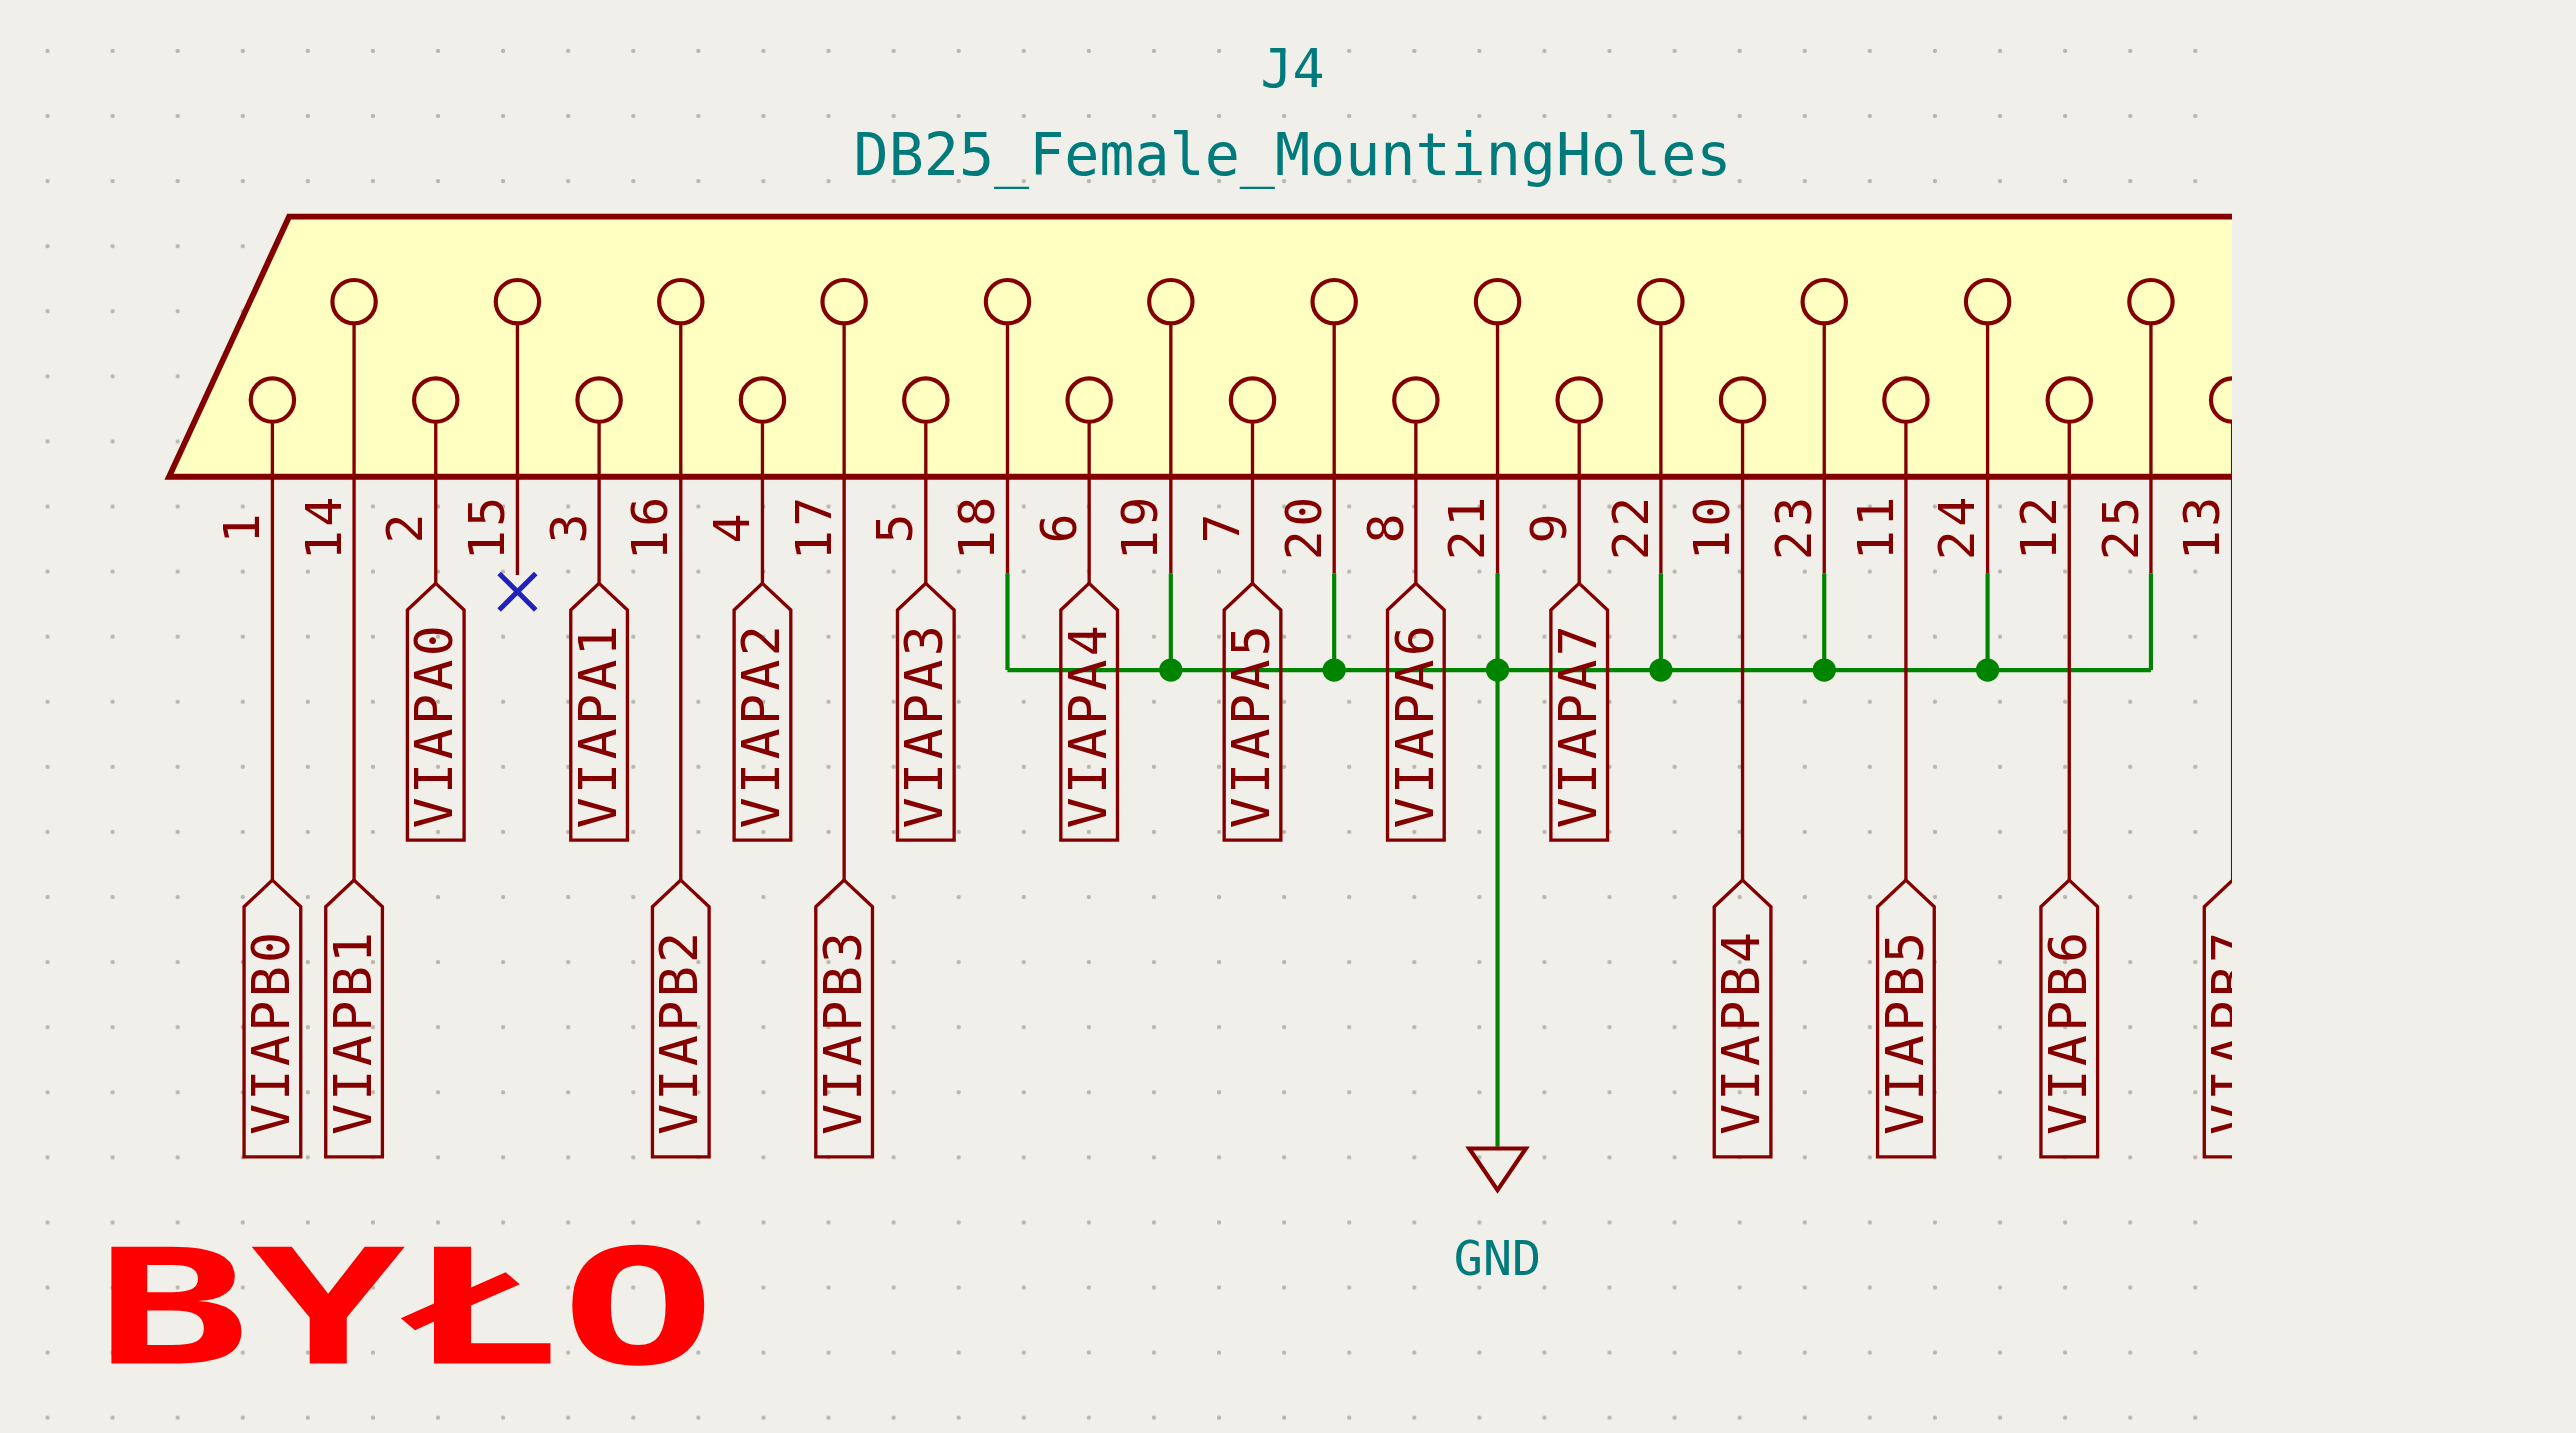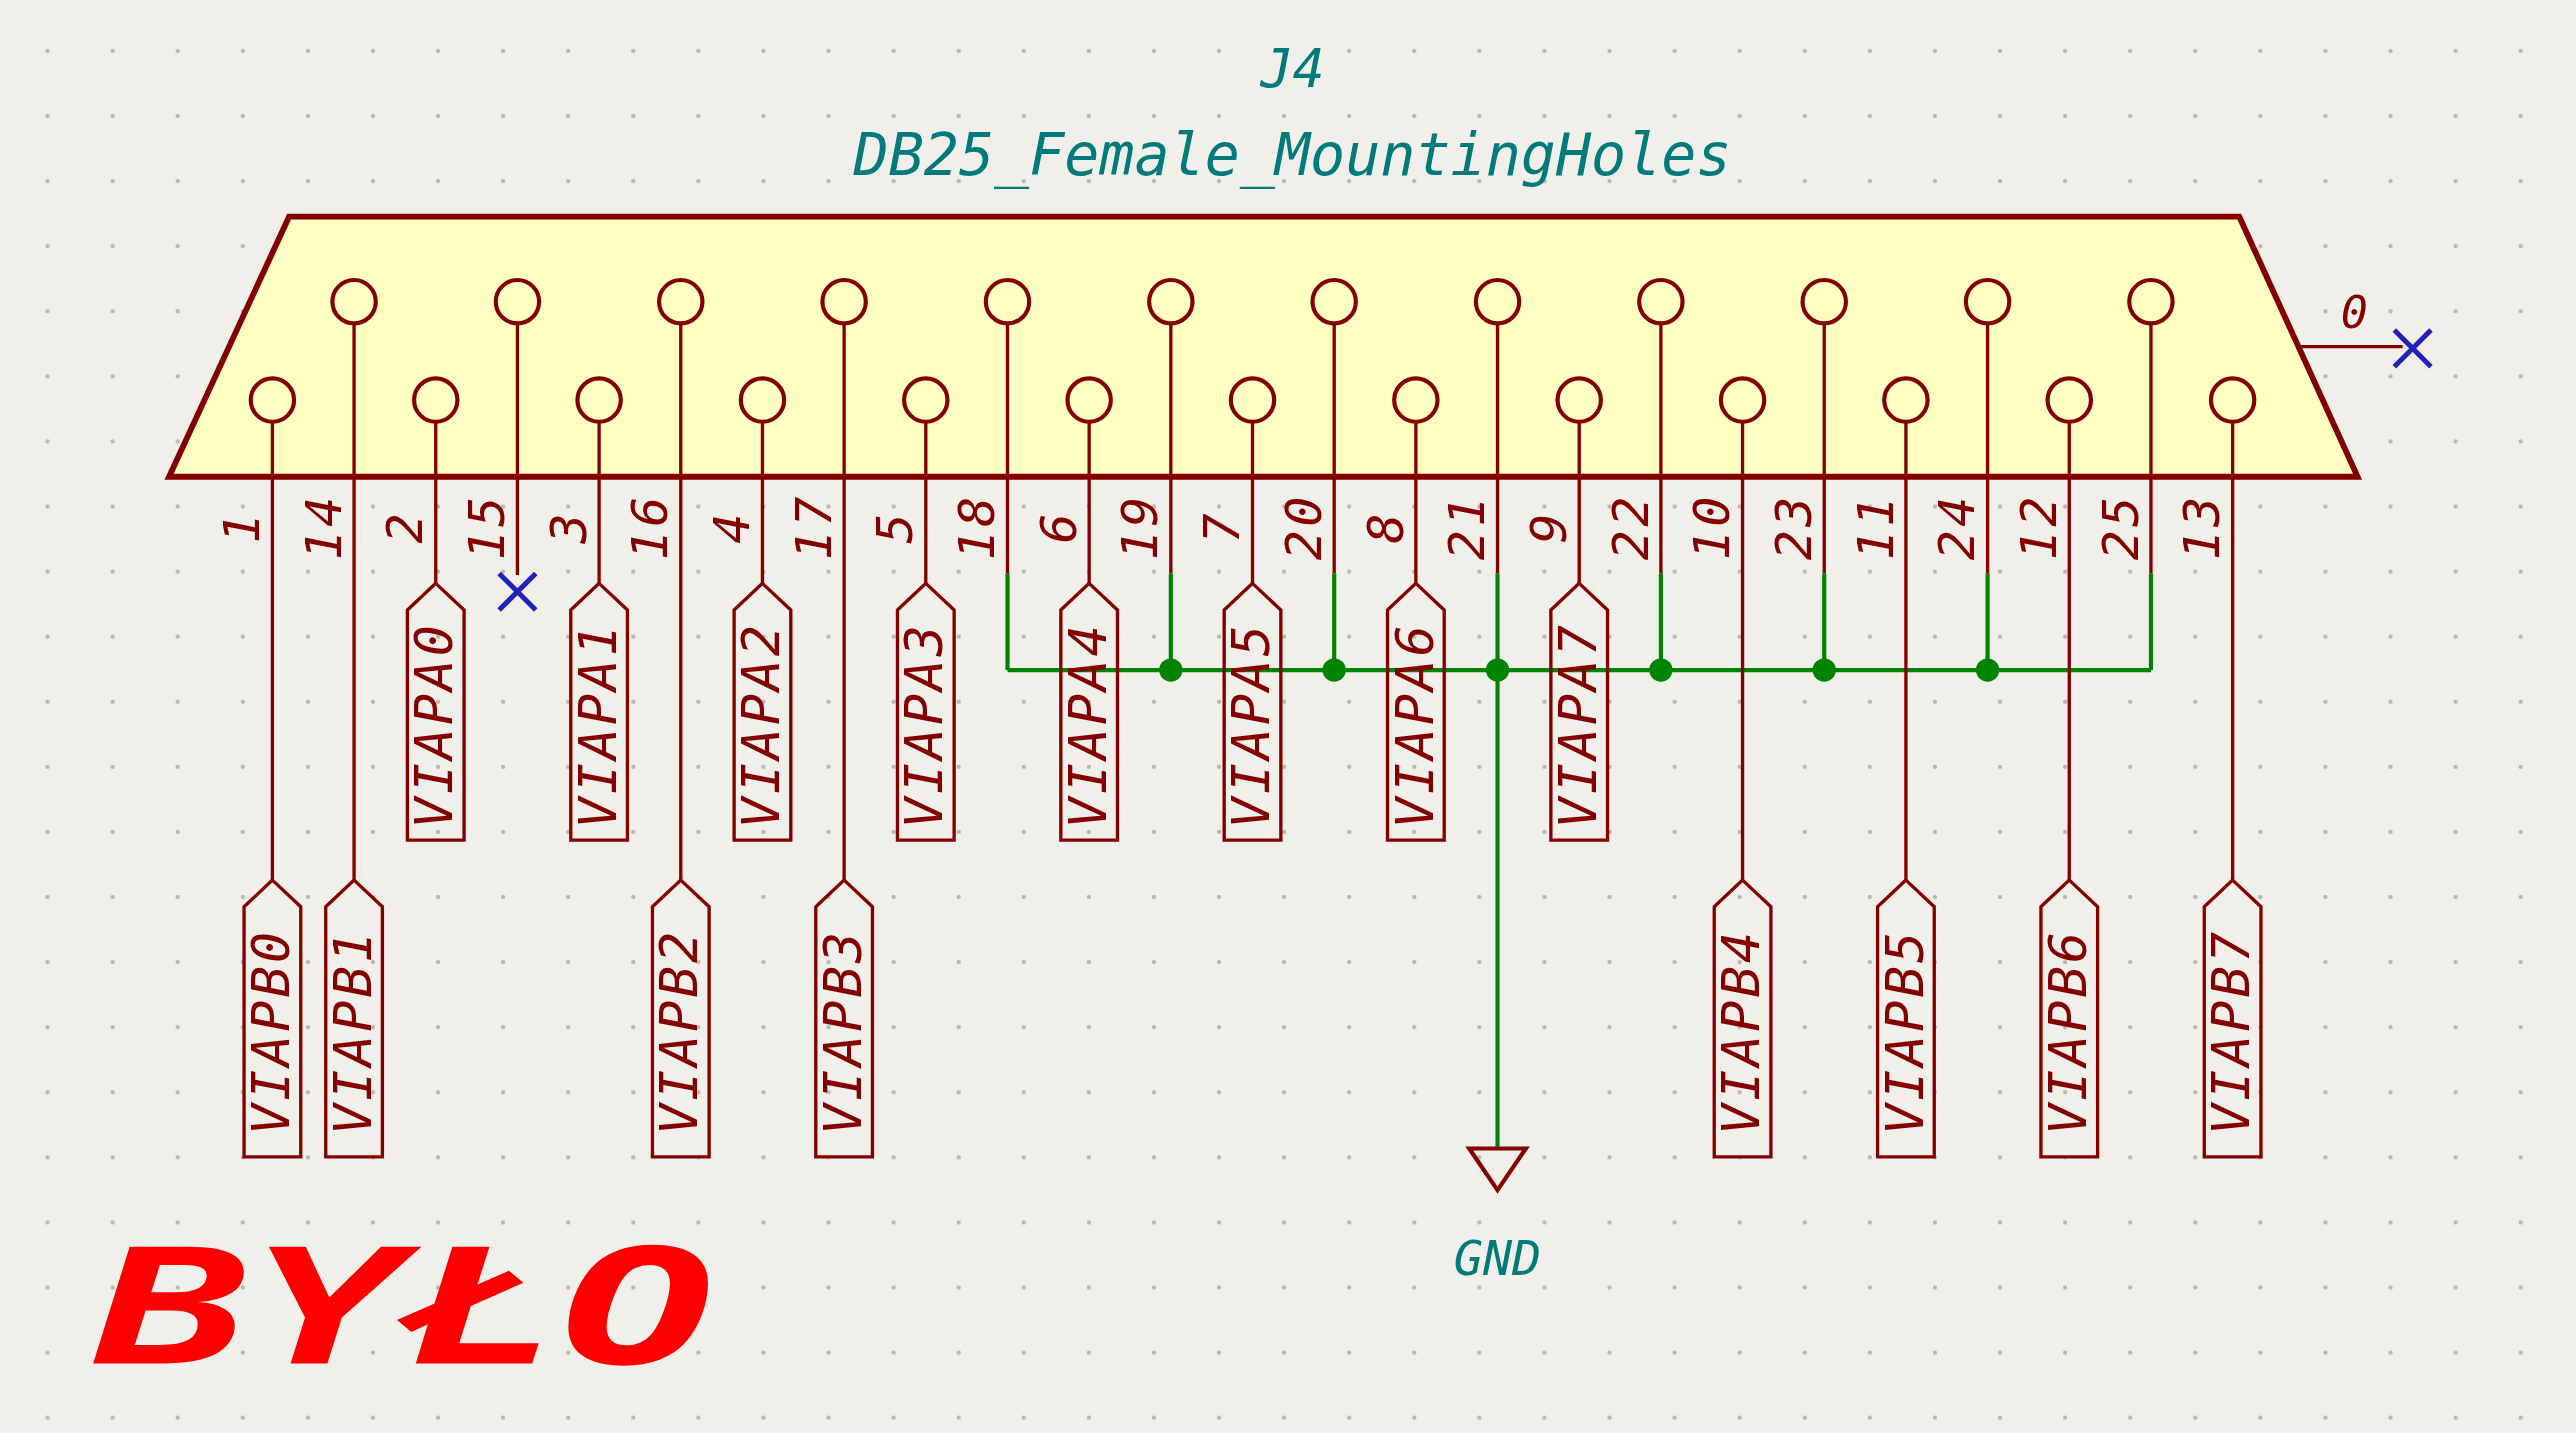--- a/index.html
+++ b/index.html
@@ -2,21 +2,21 @@
 <html style="--background: #F1EFE9; --grid-dot: #B9B6AD; --outline: #840000; --body-fill: #FFFFC2; --wire: #008400; --junction: #008400; --field-text: #007A7A; --no-connect: #2222BB; --overlay-text: #FF0000;font-size:9.4px"><head>
 <meta charset="utf-8">
 <style>
   :root{
     --background:#F1EFE9; --grid-dot:#B9B6AD; --outline:#840000; --body-fill:#FFFFC2;
     --wire:#008400; --field-text:#007A7A; --no-connect:#2222BB; --overlay-text:#FF0000;
   }
   *{box-sizing:border-box;}
   html,body{margin:0;padding:0;}
   body{width:2576px;height:1433px;background:var(--background);overflow:hidden;}
-  .viewport{width:2576px;height:1433px;overflow:hidden;font-style:italic;}
+  .viewport{width:2232px;height:1433px;overflow:hidden;}
   .stage{
     width:910px;height:506px;
     transform:scale(2.8297);transform-origin:0 0;
     background-color:var(--background);
     background-image:radial-gradient(circle, var(--grid-dot) 0.6px, transparent 0.9px);
     background-size:23px 23px;
     background-position:5.3px 6.5px;
     position:relative;
   }
   .mono{font-family:"DejaVu Sans Mono","Liberation Mono",monospace;}

